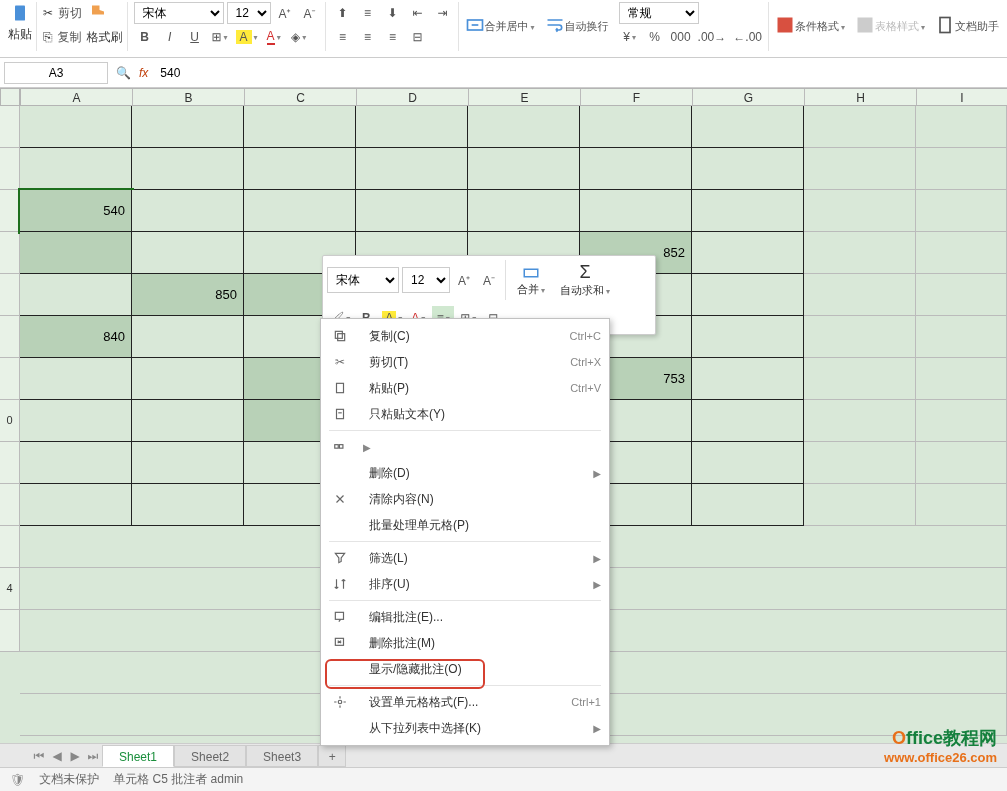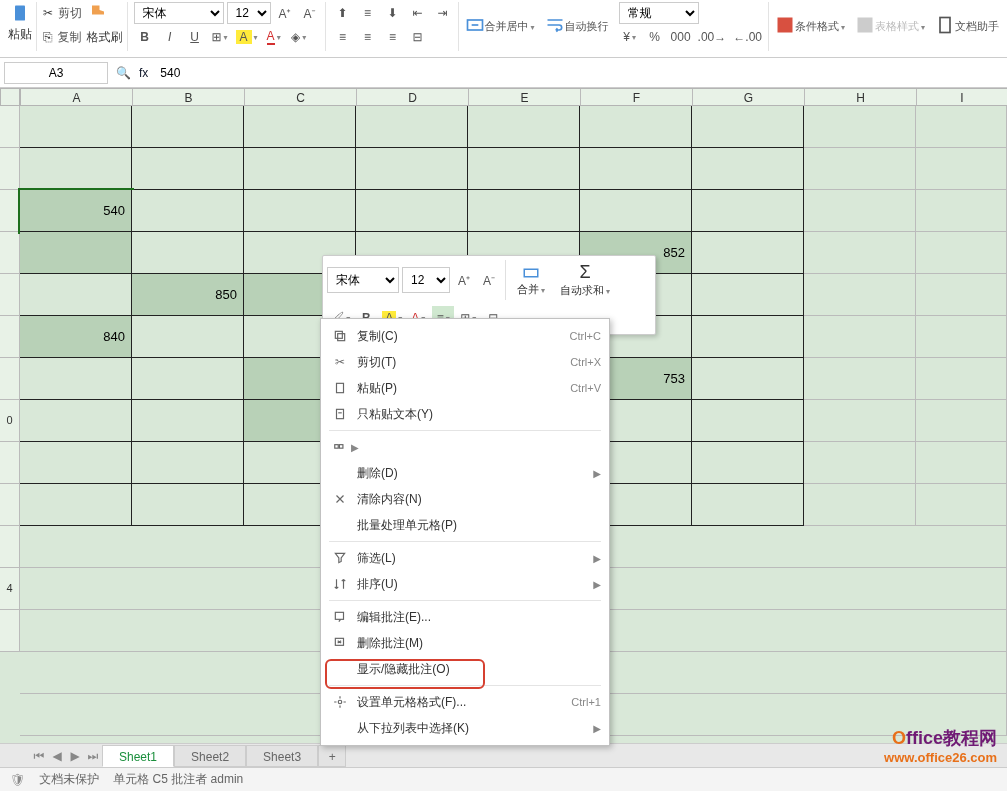--- a/index.html
+++ b/index.html
@@ -83,21 +83,21 @@
       gap: 8px;
     }
     .name-box {
       border: 1px solid #ccc;
       width: 104px;
       height: 22px;
       text-align: center;
       font-size: 12px;
       background: #fff;
     }
-    .formula-bar .fx { color: #0f172a; }
+    .formula-bar .fx { font-style: italic; color: #c2410c; }
     .formula-input {
       flex: 1;
       border: none;
       height: 22px;
       font-size: 12px;
       padding: 0 4px;
     }
     
     
     .sheet {
@@ -211,20 +211,21 @@
       padding: 4px 0;
       z-index: 11;
       font-size: 12px;
     }
     .menu-item {
       display: flex;
       align-items: center;
       height: 26px;
       padding: 0 8px;
       cursor: pointer;
+      gap: 12px;
     }
     .menu-icon {
       width: 22px;
       display: flex;
       align-items: center;
       justify-content: center;
       color: #666;
     }
     .menu-label { flex: 1; margin-left: 6px; color: #333; }
     .menu-shortcut { color: #888; font-size: 11px; }
@@ -297,21 +298,21 @@
     
     .watermark {
       position: absolute;
       bottom: 26px;
       right: 10px;
       text-align: right;
       z-index: 50;
     }
     .wm1 { font-size: 18px; font-weight: bold; }
     .wm1 .o-orange { color: #e8701a; }
-    .wm1 .txt { color: #701a75; }
+    .wm1 .txt { color: #15803d; }
     .wm2 { font-size: 13px; font-weight: bold; color: #e8701a; }
   </style>
 </head>
 <body>
 
 <div class="ribbon">
   <div class="ribbon-group">
     <button class="r-btn">
       <svg viewBox="0 0 24 24" fill="#4a90d9">
           <rect x="6" y="3" width="12" height="18" rx="1"></rect>

